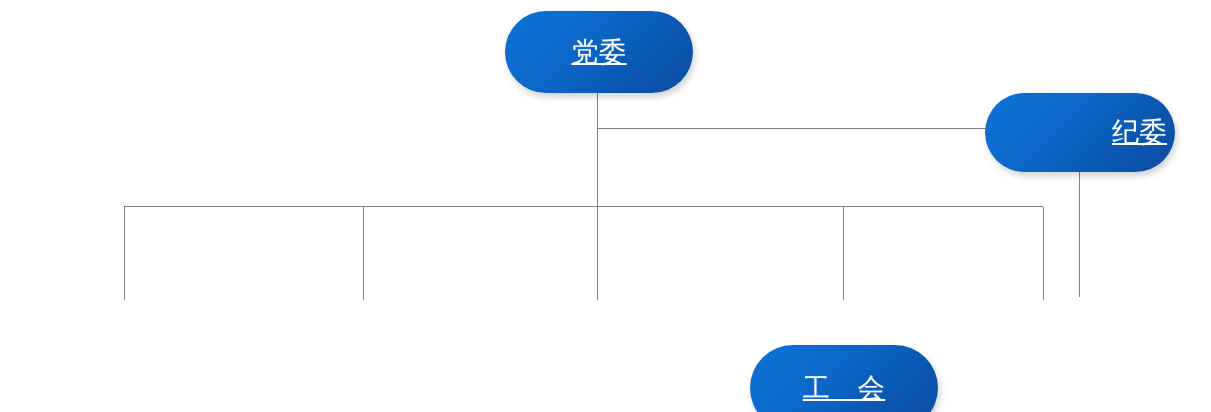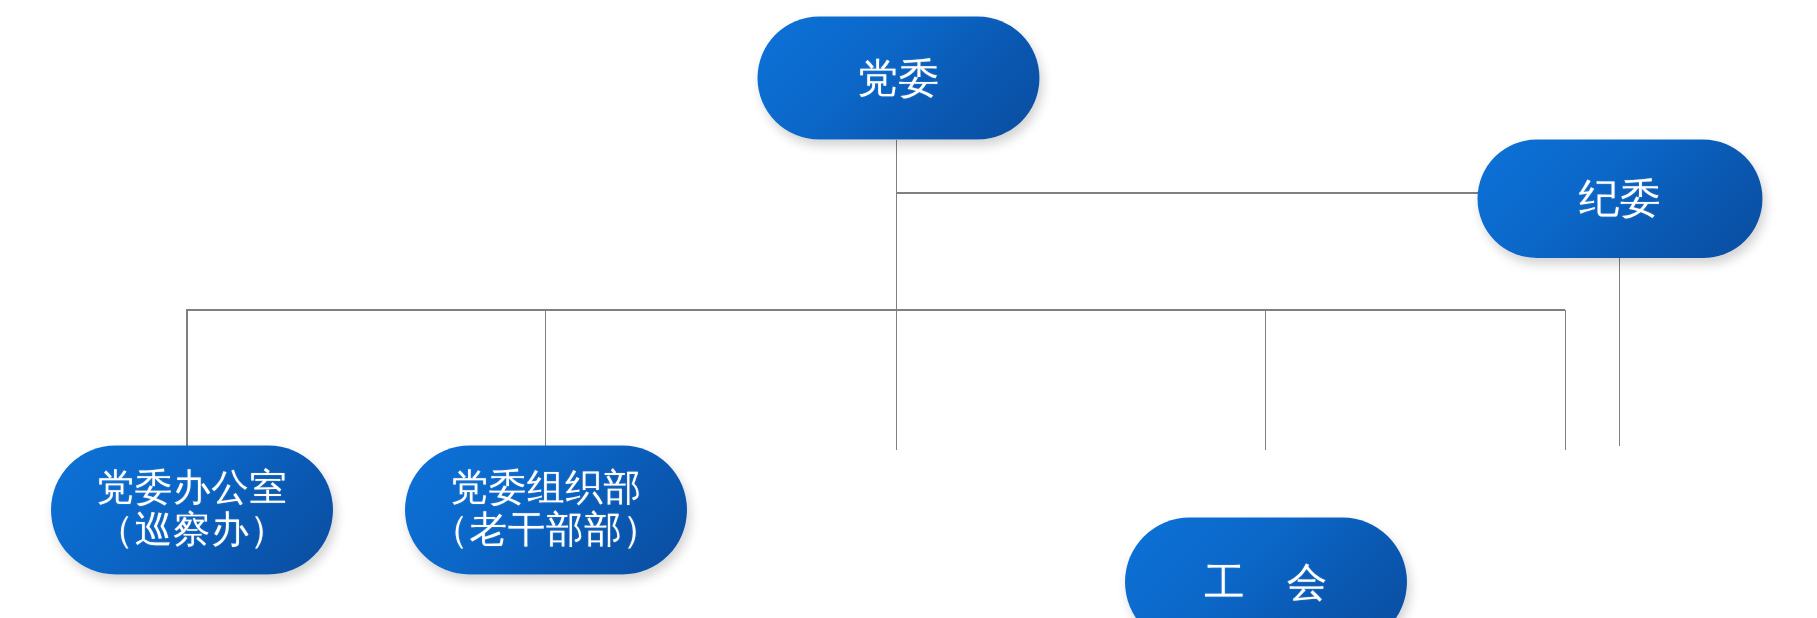--- a/index.html
+++ b/index.html
@@ -33,20 +33,21 @@
     border-radius: 999px;
     color: #ffffff;
     background: linear-gradient(135deg, #0d72d8 0%, #0b67c8 40%, #0a57b0 72%, #0a4da0 100%);
     box-shadow: 2px 4px 7px rgba(0, 0, 0, 0.18);
     box-sizing: border-box;
     line-height: 1.12;
     letter-spacing: 0.5px;
     text-shadow: 0 0 1px rgba(255, 255, 255, 0.35);
     white-space: pre-line;
     user-select: none;
+    text-decoration: underline;
   }
   .node-label {
     display: block;
     padding: 0 8px;
     white-space: pre-line;
   }
   .size-lg { font-size: 27px; }
   .size-md { font-size: 25px; }
 </style>
 </head>
@@ -70,33 +71,25 @@
       <line x1="597.5" y1="206.5" x2="597.5" y2="300"></line>
       <line x1="843.5" y1="206.5" x2="843.5" y2="300"></line>
       <line x1="1043.5" y1="206.5" x2="1043.5" y2="300"></line>
     </g>
   </svg>
 
   <div class="node size-lg" style="left:505px; top:11px; width:188px; height:82px;">
     <span class="node-label">党委</span>
   </div>
 
-  <div class="node size-lg" style="left:985px; top:93px; width:190px; height:79px;">
+  <div class="node size-lg" style="left:985px; top:93px; width:190px; height:79px;justify-content:flex-end;">
     <span class="node-label">纪委</span>
   </div>
 
-  <div class="node size-md" style="left:34px; top:297px; width:188px; height:86px;">
-    <span class="node-label">党委办公室
-（巡察办）</span>
-  </div>
 
-  <div class="node size-md" style="left:270px; top:297px; width:188px; height:86px;">
-    <span class="node-label">党委组织部
-（老干部部）</span>
-  </div>
 
 
   <div class="node size-lg" style="left:750px; top:297px; width:188px; height:86px;margin-top:48px;">
     <span class="node-label">工　会</span>
   </div>
 
 
 </div>
 
 </body></html>

